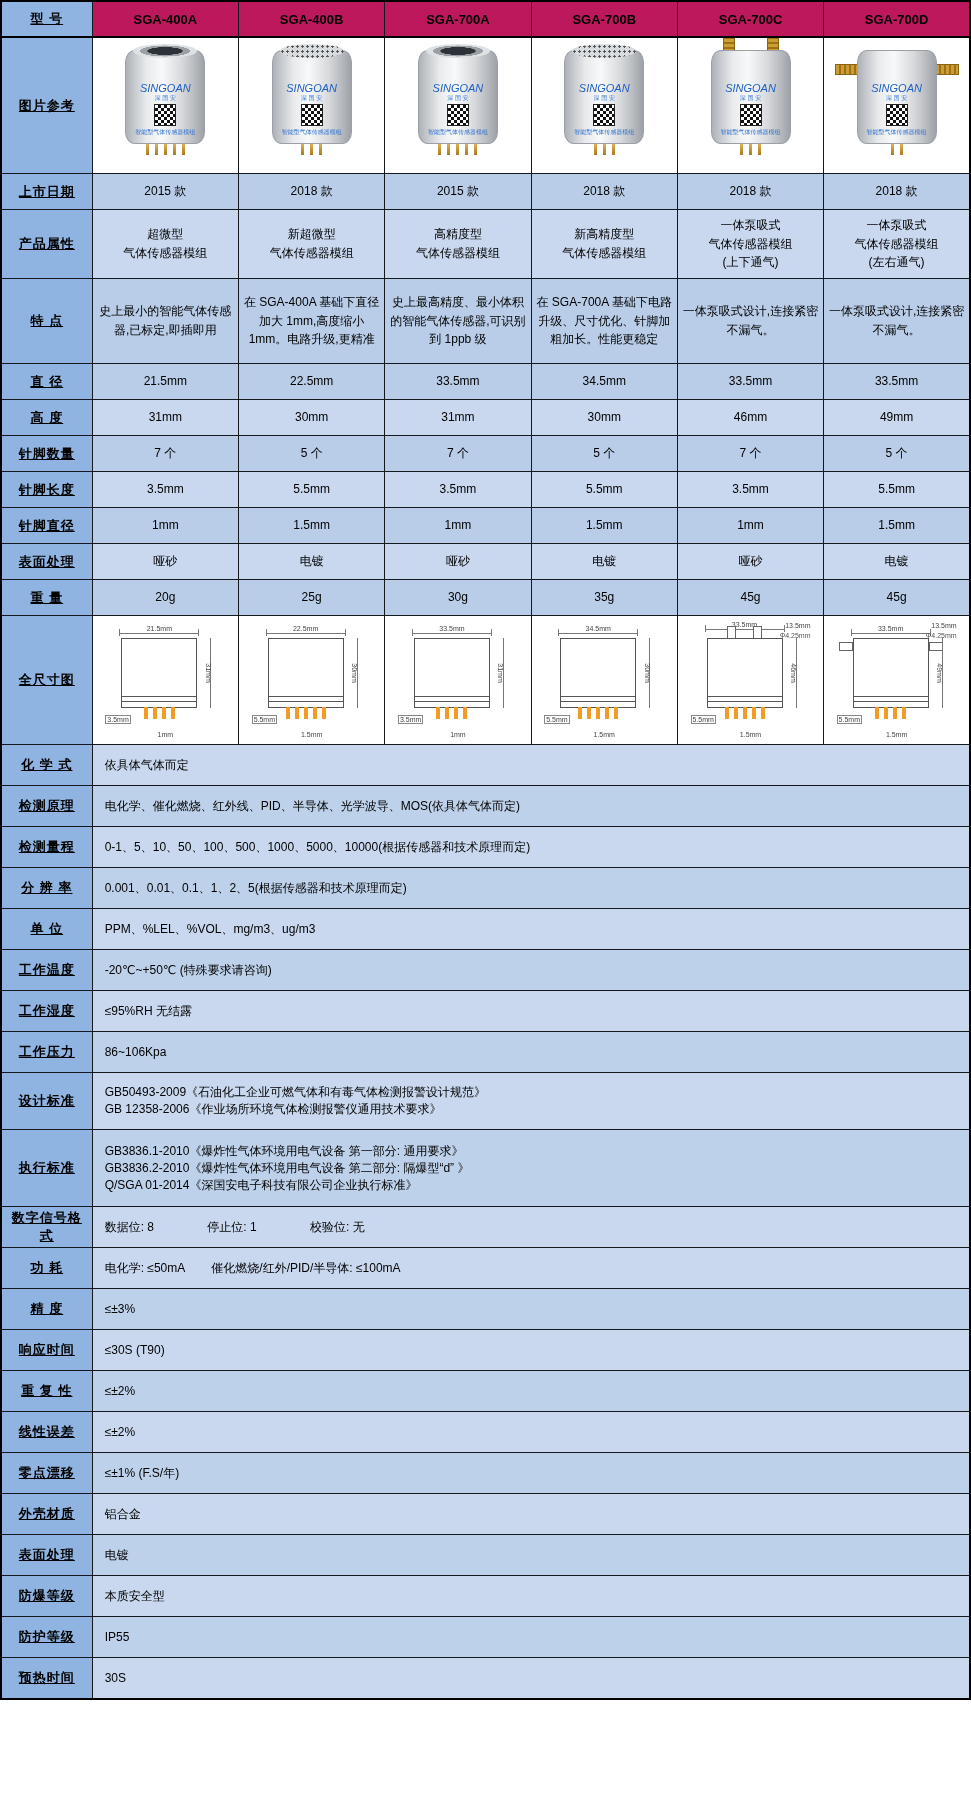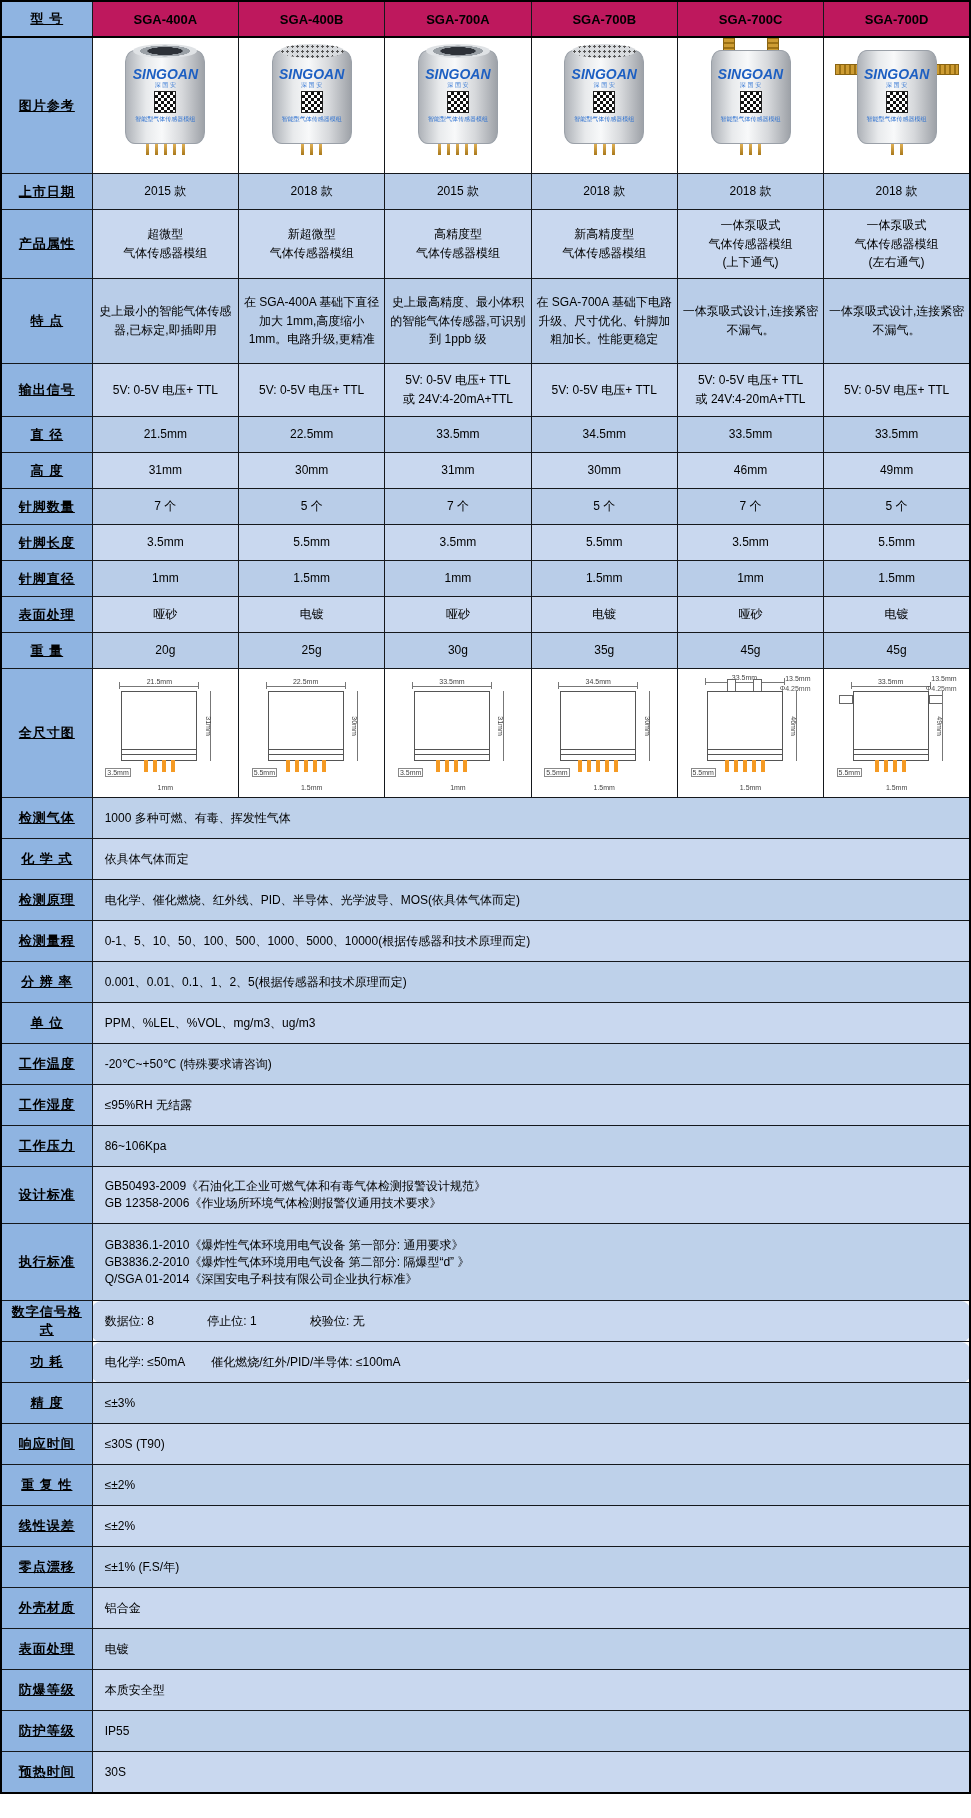--- a/index.html
+++ b/index.html
@@ -12,42 +12,42 @@
   
   .row-label{background:#8fb4e1;font-weight:bold;font-size:13px;text-align:center;letter-spacing:1px;text-decoration:underline;}
   
   tr.hdr th{background:#be185d;font-weight:bold;font-size:13px;height:30px;border-bottom:2px solid #000;}
   tr.hdr th.row-label{background:#8fb4e1;}
   
   .rd td.val{background:#b9cde8;}
   .rl td.val{background:#c9d8ef;}
   td.val{font-size:12px;text-align:center;line-height:1.55;}
   .pre{white-space:pre-line;}
-  .prewrap{white-space:pre-wrap;border-radius:9px;}
+  .prewrap{white-space:pre-wrap;}
   
   tr.h33 td{height:31px;}
   tr.h50 td{height:48px;}
   tr.h66 td{height:64px;}
   tr.h82 td{height:80px;}
   tr.h126 td{height:124px;}
   tr.h135 td{height:131px;}
   tr.spec-row td{height:36px;}
   tr.spec-row td.specval{font-size:12px;text-align:left;padding-left:12px;background:#c9d8ef;}
   tr.spec-row.rd td.specval{background:#bed1ea;}
   tr.h54 td{height:52px;}
   tr.h74 td{height:72px;}
   
   .photo-cell{background:#fff;text-align:center;}
   .sensor{position:relative;width:92px;height:118px;margin:2px auto 0;}
   .sensor .body{position:relative;width:78px;height:92px;margin:6px auto 0;border:1px solid #9aa0a8;border-radius:10px/12px;
     background:linear-gradient(90deg,#aeb2b8,#e8eaec 26%,#f8f9fa 46%,#d6d8db 72%,#9ea2a8);}
   .sensor .cap{position:absolute;top:-7px;left:7px;right:7px;height:14px;border-radius:50%;
     background:radial-gradient(ellipse at 50% 50%,#2d3138 0 38%,#9aa0a6 40% 55%,#dfe2e5 56%);}
   .sensor.v-holes .cap{background:radial-gradient(circle,#555 1px,#d9dcdf 1.2px) 0 0/5px 5px,#d9dcdf;}
-  .sensor .brand{margin-top:16px;font-size:14px;font-weight:bold;font-style:italic;color:#1d5fc2;line-height:1;}
+  .sensor .brand{margin-top:32px;font-size:11px;font-weight:normal;font-style:italic;color:#1d5fc2;line-height:1;}
   .sensor .brand-cn{font-size:6px;color:#3a7bd5;line-height:1.4;}
   .sensor .qr{width:20px;height:20px;margin:2px auto 0;border:1px solid #222;
     background:repeating-conic-gradient(#111 0% 25%,#fff 0% 50%) 0 0/6px 6px;}
   .sensor .tagline{font-size:6px;color:#2a6fd0;margin-top:2px;white-space:nowrap;}
   .sensor .pins{display:flex;justify-content:center;gap:6px;margin-top:0px;}
   .sensor .pins i{display:block;width:3px;height:11px;background:linear-gradient(#e0b054,#a9791c);}
   .sensor .barb{position:absolute;width:10px;height:22px;
     background:repeating-linear-gradient(0deg,#cd9c33 0 3px,#9c7114 3px 5px);border:1px solid #8a6412;}
   .sensor.v-pump-top .barb.b1{top:-16px;left:18px;}
   .sensor.v-pump-top .barb.b2{top:-16px;right:18px;}
@@ -238,31 +238,20 @@
   </tr>
   <tr class="h82 rd">
     <td class="row-label">特    点</td>
     <td class="val">史上最小的智能气体传感器,已标定,即插即用</td>
     <td class="val">在 SGA-400A 基础下直径加大 1mm,高度缩小 1mm。电路升级,更精准</td>
     <td class="val">史上最高精度、最小体积的智能气体传感器,可识别到 1ppb 级</td>
     <td class="val">在 SGA-700A 基础下电路升级、尺寸优化、针脚加粗加长。性能更稳定</td>
     <td class="val">一体泵吸式设计,连接紧密不漏气。</td>
     <td class="val">一体泵吸式设计,连接紧密不漏气。</td>
   </tr>
-  <tr class="h50 rl">
-    <td class="row-label">输出信号</td>
-    <td class="val pre">5V: 0-5V 电压+ TTL</td>
-    <td class="val pre">5V: 0-5V 电压+ TTL</td>
-    <td class="val pre">5V: 0-5V 电压+ TTL
-或 24V:4-20mA+TTL</td>
-    <td class="val pre">5V: 0-5V 电压+ TTL</td>
-    <td class="val pre">5V: 0-5V 电压+ TTL
-或 24V:4-20mA+TTL</td>
-    <td class="val pre">5V: 0-5V 电压+ TTL</td>
-  </tr>
   <tr class="h33 rd">
     <td class="row-label">直    径</td>
     <td class="val">21.5mm</td>
     <td class="val">22.5mm</td>
     <td class="val">33.5mm</td>
     <td class="val">34.5mm</td>
     <td class="val">33.5mm</td>
     <td class="val">33.5mm</td>
   </tr>
   <tr class="h33 rl">
@@ -442,24 +431,20 @@
                 <span>49mm</span>
               </div>
         <div class="lbl-x1">13.5mm</div>
         <div class="lbl-x2">Φ4.25mm</div>
         <div class="lbl-pinlen">5.5mm</div>
         <div class="lbl-pindia">1.5mm</div>
       </div>
     </td>
   </tr>
 
-  <tr class="spec-row rd">
-          <td class="row-label">检测气体</td>
-          <td class="specval" colspan="6">1000 多种可燃、有毒、挥发性气体</td>
-        </tr>
   <tr class="spec-row rl">
           <td class="row-label">化 学 式</td>
           <td class="specval" colspan="6">依具体气体而定</td>
         </tr>
   <tr class="spec-row rd">
           <td class="row-label">检测原理</td>
           <td class="specval" colspan="6">电化学、催化燃烧、红外线、PID、半导体、光学波导、MOS(依具体气体而定)</td>
         </tr>
   <tr class="spec-row rl">
           <td class="row-label">检测量程</td>

